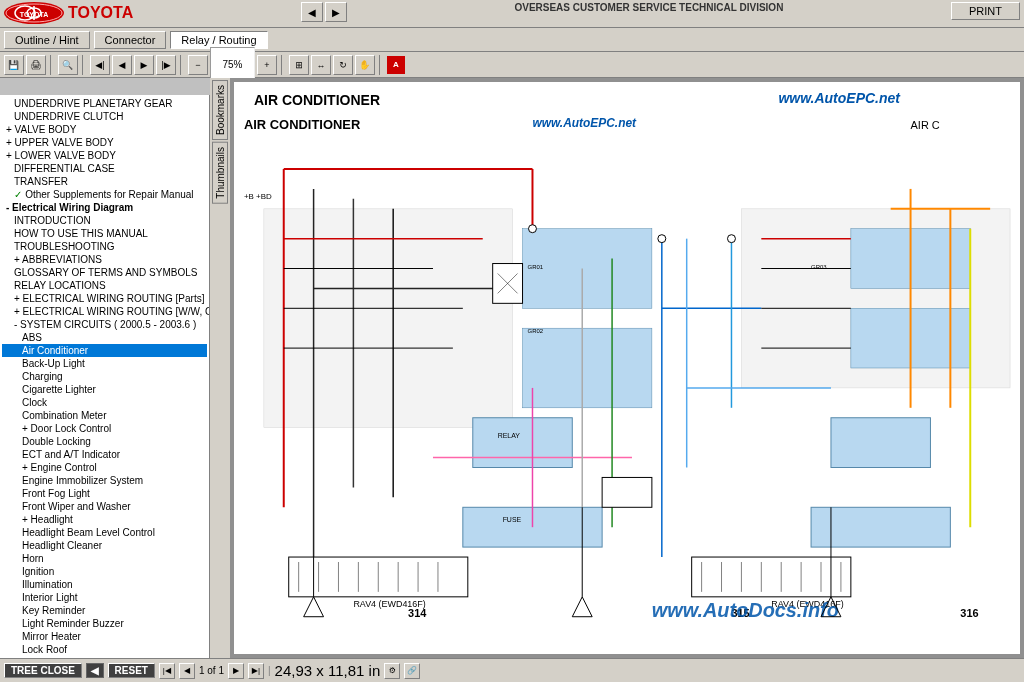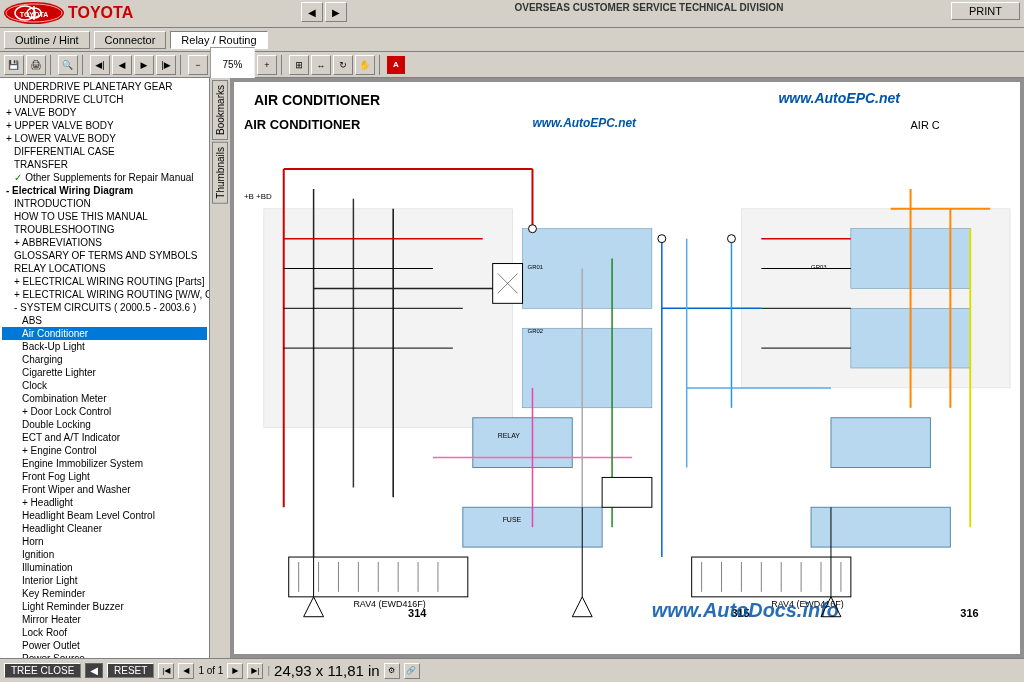--- a/index.html
+++ b/index.html
@@ -64,21 +64,21 @@
       background: #cc0000; color: white; font-size: 8px; font-weight: bold;
       width: 18px; height: 18px; display: flex; align-items: center; justify-content: center;
     }
 
     
     #main-area { display: flex; height: calc(682px - 28px - 24px - 26px - 24px); }
 
     
     #sidebar {
       width: 210px; background: white; border-right: 1px solid #808080;
-      overflow-y: auto; font-size: 10px; position: relative;
+      overflow-y: auto; font-size: 10px; position: relative; margin-top: 17px;
     }
     #sidebar-content { padding: 2px; }
     .sidebar-item { padding: 1px 4px; cursor: pointer; white-space: nowrap; }
     .sidebar-item.bold { font-weight: bold; }
     .sidebar-item.indent1 { padding-left: 12px; }
     .sidebar-item.indent2 { padding-left: 20px; }
     .sidebar-item.selected { background: #0078d7; color: white; }
     .sidebar-item.green-check::before { content: "✓ "; color: green; }
 
     
@@ -128,21 +128,21 @@
     
     #bottom-bar {
       height: 24px; background: #d4d0c8; border-top: 1px solid #808080;
       display: flex; align-items: center; padding: 0 4px; gap: 4px;
       font-size: 10px;
     }
     .bottom-btn {
       background: #d4d0c8; border: 1px solid; border-color: #ffffff #808080 #808080 #ffffff;
       padding: 1px 6px; cursor: pointer; font-size: 10px;
     }
-    .bottom-btn.dark { background: #404040; color: white; }
+    .bottom-btn.dark { background: #404040; color: white; font-weight: bold; }
     .page-info { display: flex; align-items: center; gap: 4px; }
     .bottom-sep { color: #808080; }
     .dim-info { font-size: 15px; }
 
     
     #sidebar::-webkit-scrollbar { width: 12px; }
     #sidebar::-webkit-scrollbar-track { background: #d4d0c8; }
     #sidebar::-webkit-scrollbar-thumb { background: #a0a0a0; border: 1px solid #808080; }
   </style>
 </head>

